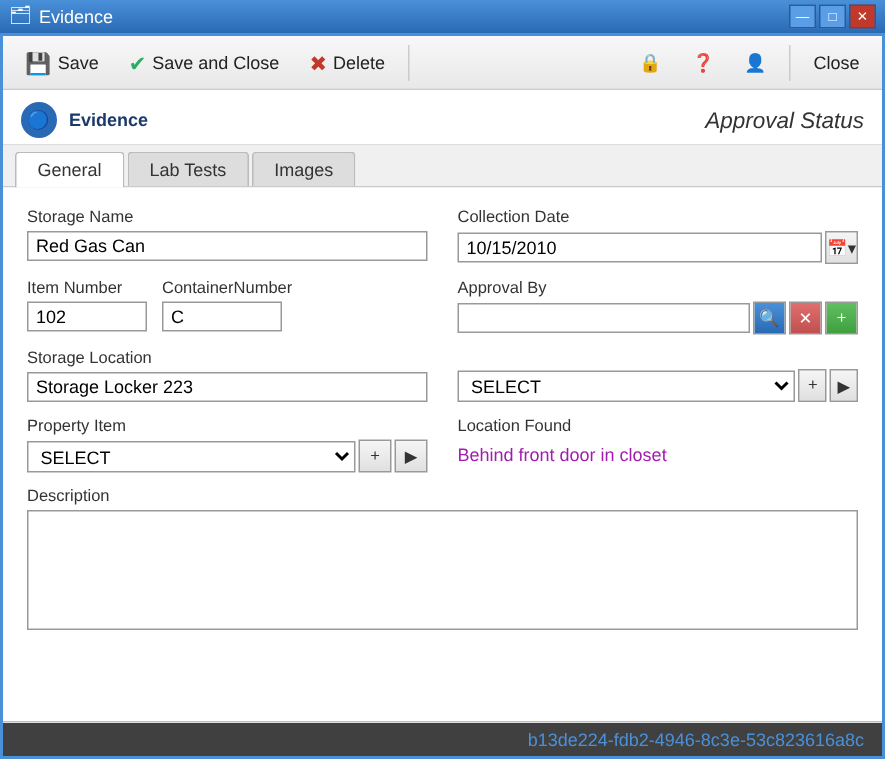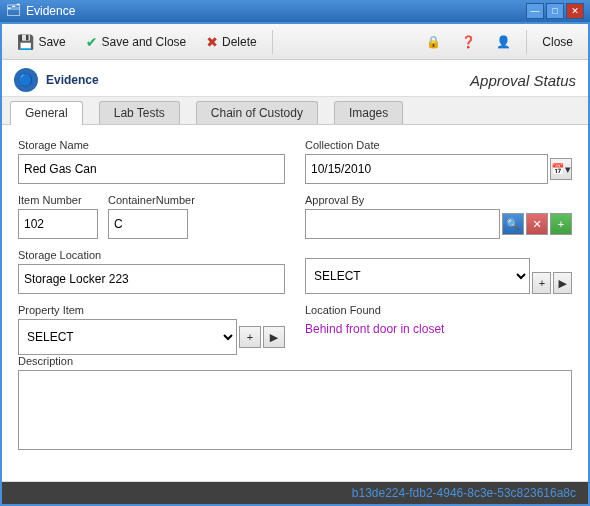--- a/index.html
+++ b/index.html
@@ -79,21 +79,21 @@
       color: white; font-size: 12px;
     }
     .approval-status { font-size: 15px; color: #333; font-style: italic; }
 
     
     .tabs {
       background: #f0f0f0;
       border-bottom: 1px solid #ccc;
       display: flex;
       padding: 4px 8px 0 8px;
-      gap: 16px;
+      gap: 2px;
     }
     .tab {
       padding: 4px 14px;
       background: #ddd;
       border: 1px solid #bbb;
       border-bottom: none;
       cursor: pointer;
       font-size: 12px;
       color: #333;
       border-radius: 3px 3px 0 0;
@@ -122,21 +122,21 @@
     .form-group.full { flex: 1; }
     .form-label {
       font-size: 11px;
       color: #333;
       font-weight: normal;
     }
     .form-input {
       border: 1px solid #999;
       padding: 3px 5px;
       font-size: 12px;
-      height: 30px;
+      height: 20px;
       background: white;
       width: 100%;
     }
 
     
     .two-col {
       display: flex;
       gap: 20px;
     }
     .col-left { flex: 1; }
@@ -160,21 +160,21 @@
     }
     .small-btn.blue { background: linear-gradient(to bottom, #4a90d9, #2a6ab5); color: white; }
     .small-btn.red { background: linear-gradient(to bottom, #e07070, #c05050); color: white; }
     .small-btn.green { background: linear-gradient(to bottom, #60c060, #40a040); color: white; }
 
     
     .form-select {
       border: 1px solid #999;
       padding: 2px 4px;
       font-size: 12px;
-      height: 36px;
+      height: 21px;
       background: white;
       cursor: pointer;
       width: 100%;
     }
 
     
     .select-row {
       display: flex;
       gap: 2px;
       align-items: center;
@@ -260,21 +260,20 @@
     <div class="header-title">
       <div class="header-icon">🔵</div>
       <span>Evidence</span>
     </div>
     <span class="approval-status">Approval Status</span>
   </div>
 
   <div class="tabs">
     <div class="tab active">General</div>
     <div class="tab">Lab Tests</div>
-    <div class="tab">Chain of Custody</div>
     <div class="tab">Images</div>
   </div>
 
   <div class="content">
 
     <div class="two-col" style="margin-bottom:10px;">
       <div class="col-left">
         <div class="form-group full">
           <label class="form-label">Storage Name</label>
           <input type="text" class="form-input" value="Red Gas Can" style="">
@@ -328,21 +327,21 @@
         <div style="display:flex; gap:2px; align-items:flex-end; height:100%;">
           <select class="form-select">
             <option>SELECT</option>
           </select>
           <button class="small-btn">+</button>
           <button class="small-btn">▶</button>
         </div>
       </div>
     </div>
 
-    <div class="two-col" style="">
+    <div class="two-col" style="margin-bottom:10px;">
       <div class="col-left">
         <div class="form-group full">
           <label class="form-label">Property Item</label>
           <div class="select-row">
             <select class="form-select">
               <option>SELECT</option>
             </select>
             <button class="small-btn">+</button>
             <button class="small-btn">▶</button>
           </div>

